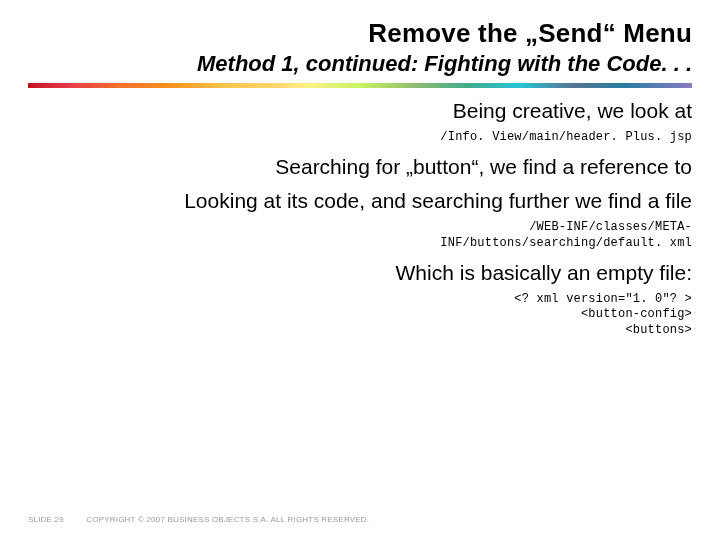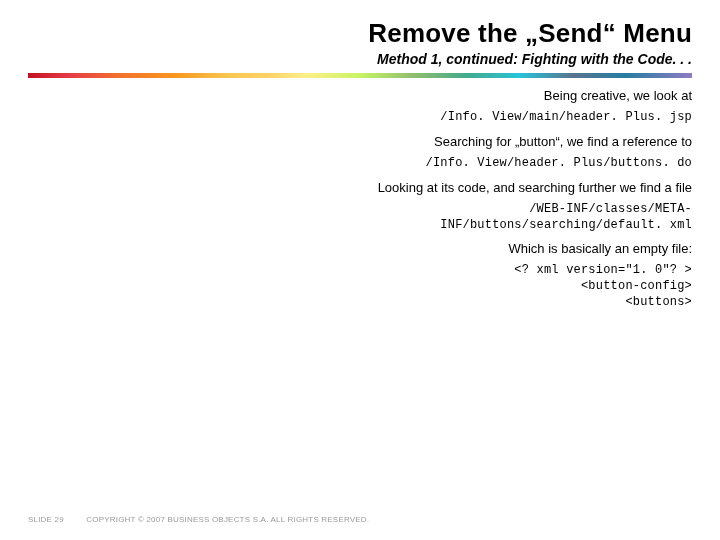--- a/index.html
+++ b/index.html
@@ -1,27 +1,27 @@
 <!DOCTYPE html>
 <html><head>
 <meta charset="utf-8">
 <style>
   * { margin: 0; padding: 0; box-sizing: border-box; }
   html, body { width: 720px; height: 540px; background: #fff; font-family: Arial, Helvetica, sans-serif; color: #000; }
   .slide { width: 720px; height: 540px; position: relative; padding: 18px 28px 0 28px; text-align: right; }
   .title { font-size: 26px; font-weight: 700; letter-spacing: 0.2px; }
-  .subtitle { font-size: 14px; font-style: italic; font-weight: 700; margin-top: 2px; }
+  .subtitle { font-size: 22px; font-style: italic; font-weight: 700; margin-top: 2px; }
   .rainbow { height: 5px; width: 100%; margin-top: 6px; margin-bottom: 10px;
     background: linear-gradient(90deg,
       #c1121f 0%, #e63946 6%, #f3722c 14%, #f8961e 22%, #f9c74f 30%,
       #ffd166 36%, #fef08a 42%, #c7f464 50%, #90be6d 58%, #43aa8b 66%,
       #27c4d8 74%, #577590 82%, #277da1 90%, #8e7cc3 100%);
   }
   .body { padding-left: 2px; }
-  .p  { font-size: 13px; font-weight: 400; margin-top: 8px; line-height: 1.25; }
+  .p  { font-size: 21px; font-weight: 400; margin-top: 8px; line-height: 1.25; }
   .p0 { margin-top: 4px; }
   .mono { font-family: "Courier New", Courier, monospace; font-size: 12px; margin-top: 6px; padding-left: 24px; line-height: 1.3; letter-spacing: 0.2px; }
   .mono .line { display: block; }
   .mono .indent { padding-left: 30px; display: block; }
   .footer { position: absolute; left: 28px; bottom: 16px; font-size: 8px; color: #9a9a9a; letter-spacing: 0.2px; }
   .footer .sl { display: inline-block; margin-right: 20px; margin-top: 30px; }
 </style>
 </head>
 <body>
 
@@ -30,23 +30,20 @@
   <div class="subtitle">Method 1, continued: Fighting with the Code. . .</div>
   <div class="rainbow"></div>
 
   <div class="body">
     <div class="p p0">Being creative, we look at</div>
     <div class="mono">
       <span class="line">/Info. View/main/header. Plus. jsp</span>
     </div>
 
     <div class="p">Searching for „button“, we find a reference to</div>
-    <div class="mono">
-      <span class="line">/Info. View/header. Plus/buttons. do</span>
-    </div>
 
     <div class="p">Looking at its code, and searching further we find a file</div>
     <div class="mono">
       <span class="line">/WEB-INF/classes/META-</span>
       <span class="line">INF/buttons/searching/default. xml</span>
     </div>
 
     <div class="p">Which is basically an empty file:</div>
     <div class="mono">
       <span class="line">&lt;? xml version="1. 0"? &gt;</span>

